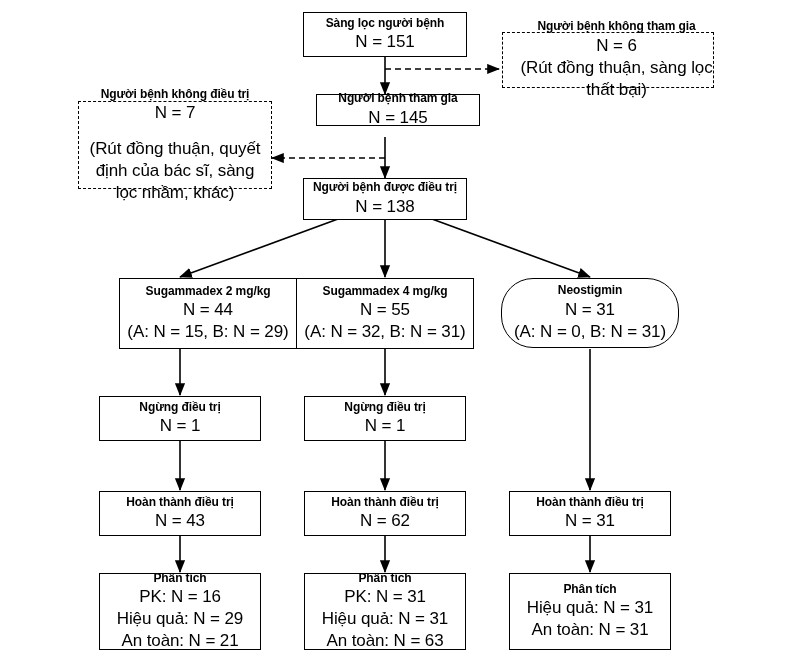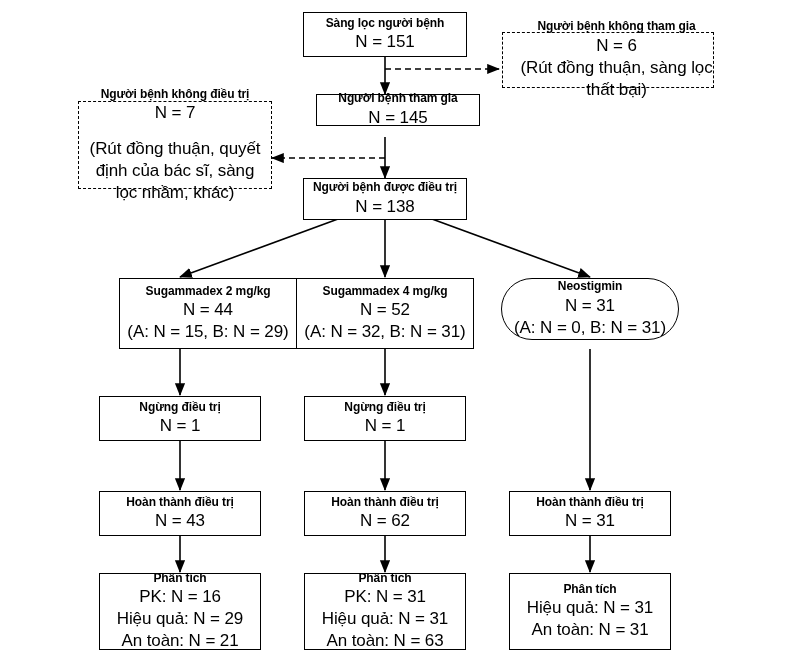--- a/index.html
+++ b/index.html
@@ -147,25 +147,25 @@
   </div>
 
   <div class="node solid" style="left:91px; top:278px; width:178px; height:71px;margin-left:28px;">
     <div class="ttl">Sugammadex 2 mg/kg</div>
     <div class="ln">N = 44</div>
     <div class="ln">(A: N = 15, B: N = 29)</div>
   </div>
 
   <div class="node solid" style="left:296px; top:278px; width:178px; height:71px;">
     <div class="ttl">Sugammadex 4 mg/kg</div>
-    <div class="ln">N = 52</div>
+    <div class="ln">N = 55</div>
     <div class="ln">(A: N = 32, B: N = 31)</div>
   </div>
 
-  <div class="node solid" style="left:501px; top:278px; width:178px; height:62px;border-radius:32px;">
+  <div class="node solid" style="left:501px; top:278px; width:178px; height:70px;border-radius:32px;">
     <div class="ttl">Neostigmin</div>
     <div class="ln">N = 31</div>
     <div class="ln">(A: N = 0, B: N = 31)</div>
   </div>
 
   <div class="node solid" style="left:99px; top:396px; width:162px; height:45px;">
     <div class="ttl">Ngừng điều trị</div>
     <div class="ln">N = 1</div>
   </div>
 

